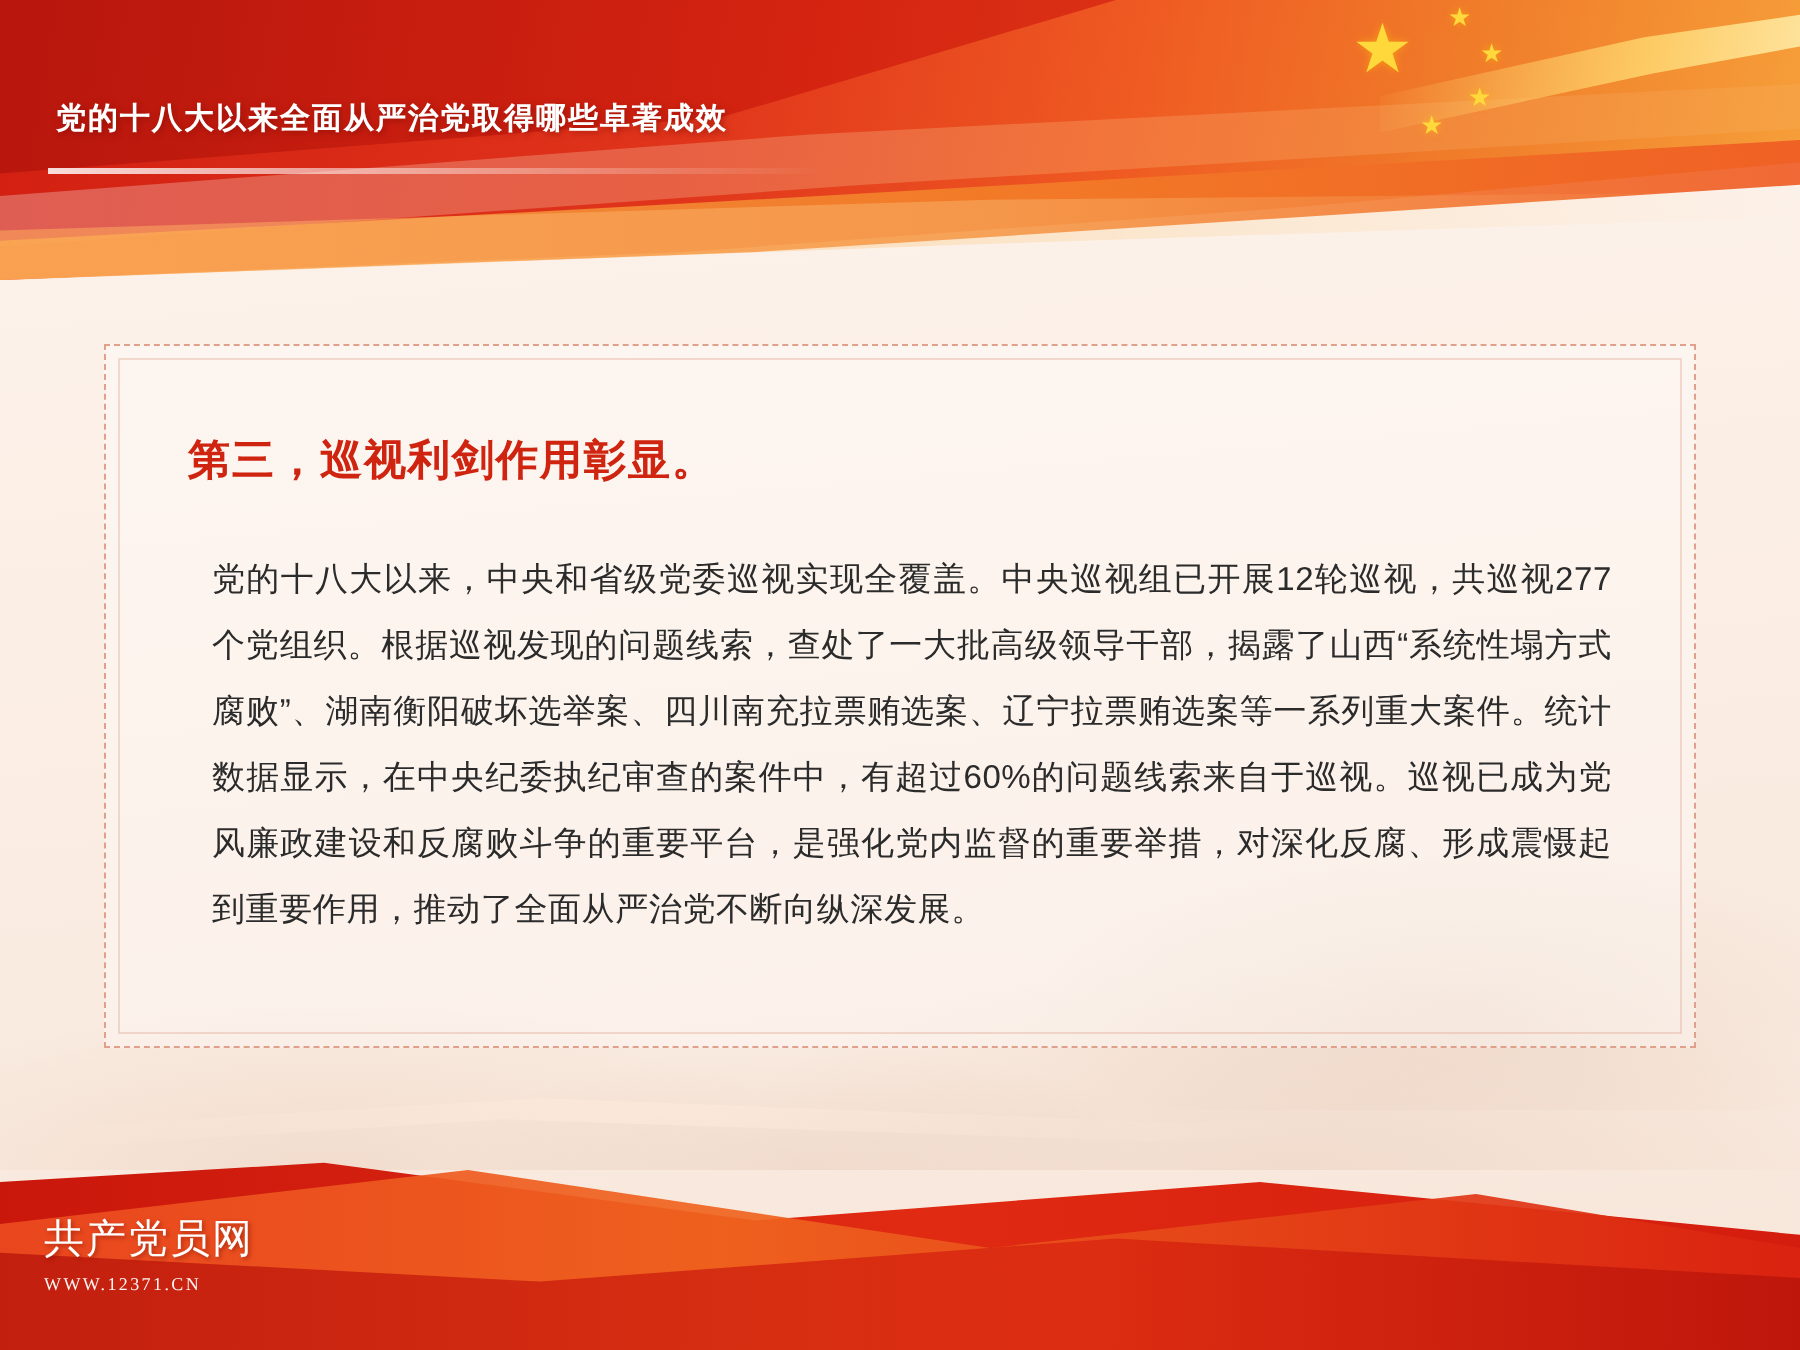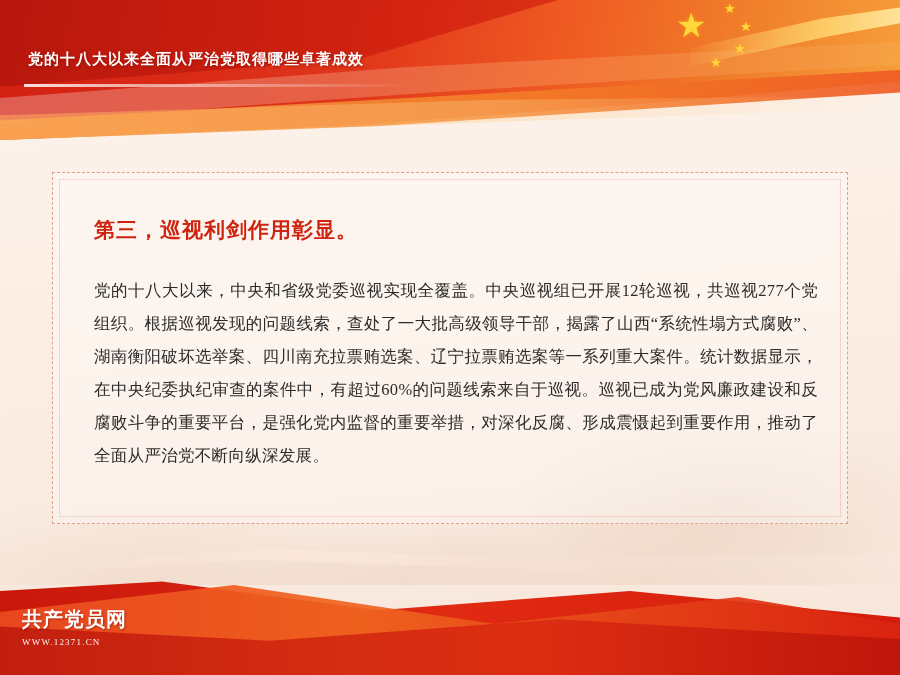--- a/index.html
+++ b/index.html
@@ -151,35 +151,34 @@
     border: 1px dashed #e0a08c;
     background: rgba(255,255,255,0.35);
     box-sizing: border-box;
   }
   .card-inner {
     position: absolute;
     inset: 6px;
     border: 1px solid rgba(224,160,140,0.35);
     box-sizing: border-box;
     padding: 36px 22px 0 34px;
-    font-family: Liberation Serif, serif;
   }
   .card-heading {
     color: #cf2410;
     font-size: 21px;
     font-weight: bold;
     letter-spacing: 1px;
     margin: 0 0 30px 0;
   }
   .card-body {
     color: #2b2b2b;
     font-size: 16.5px;
     line-height: 2.0;
     text-align: justify;
-    margin: 0;
+    margin: 12px;
     letter-spacing: 0.3px;
   }
 
   
   .footer {
     position: absolute;
     left: 0;
     bottom: 0;
     width: 900px;
     height: 150px;
@@ -225,21 +224,21 @@
   }
   .logo {
     position: absolute;
     left: 22px;
     bottom: 28px;
     z-index: 4;
     color: #ffffff;
   }
   .logo-text {
     font-size: 20px;
-    font-weight: bold;
+    font-weight: normal;
     letter-spacing: 1px;
     text-shadow: 1px 1px 2px rgba(120,10,0,0.5);
   }
   .logo-url {
     font-size: 9px;
     letter-spacing: 1.2px;
     margin-top: 4px;
     opacity: 0.95;
     font-family: Liberation Serif, serif;
   }

